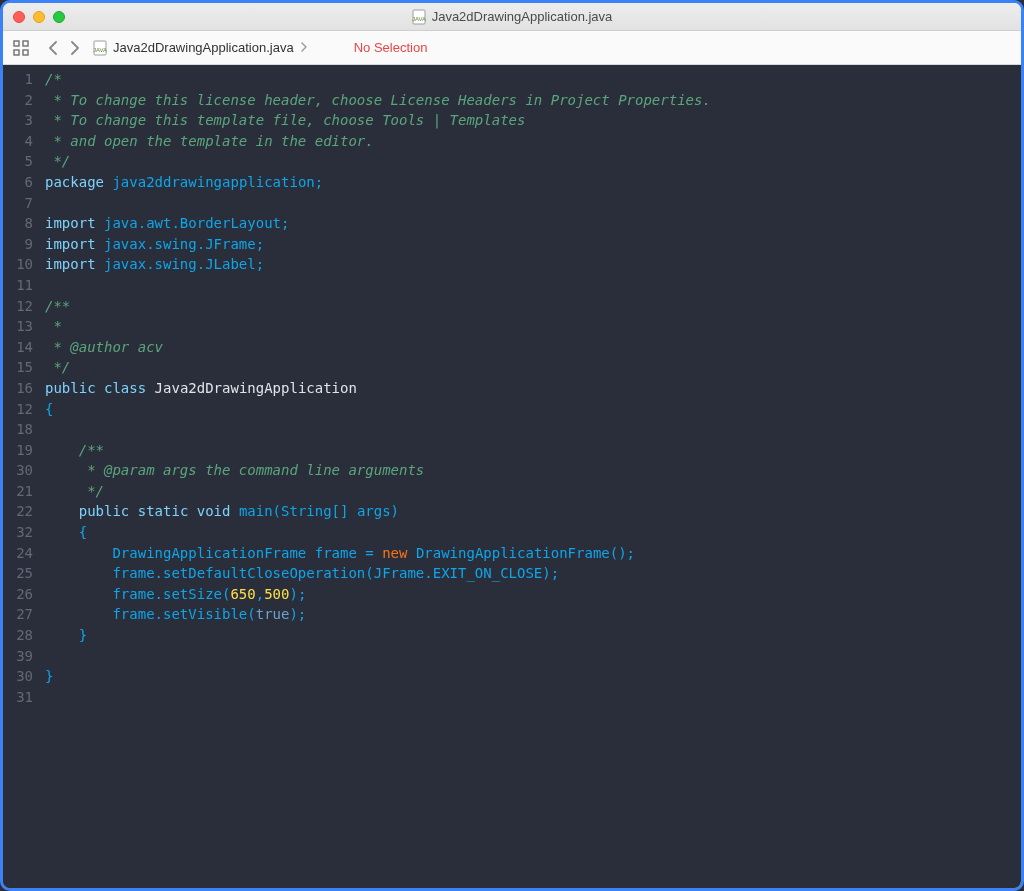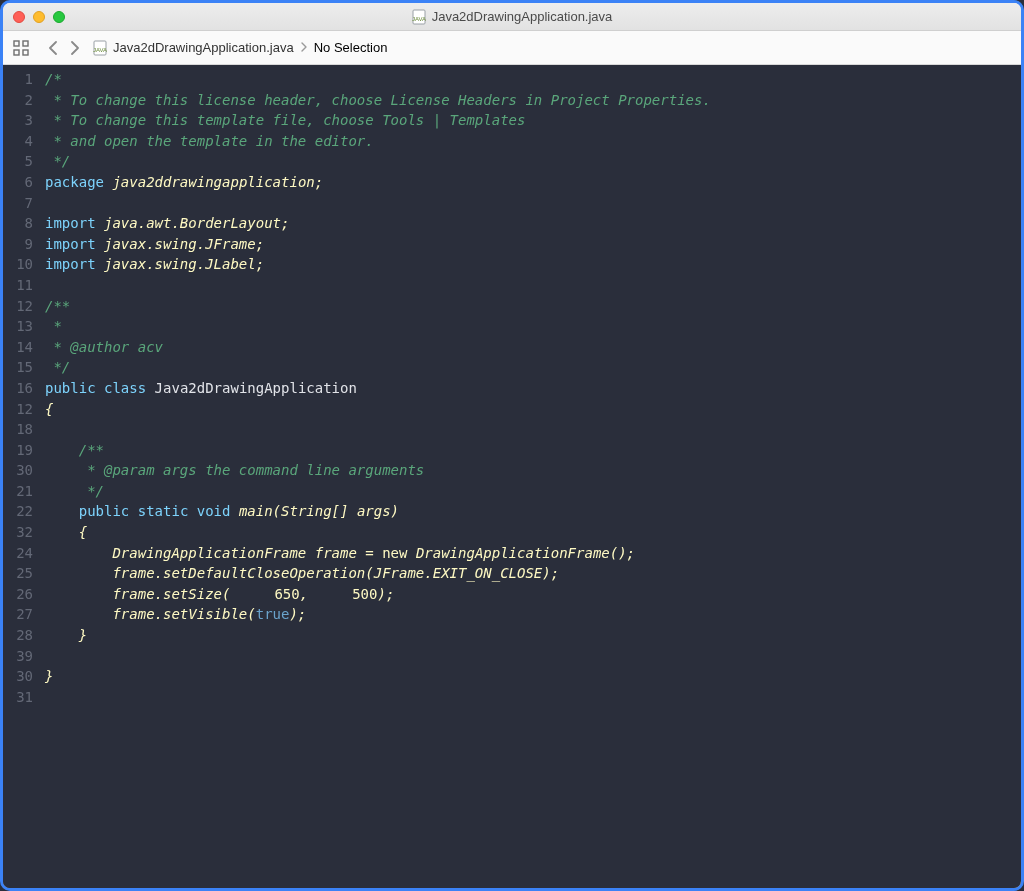--- a/index.html
+++ b/index.html
@@ -76,21 +76,21 @@
     color: #7a7a7a;
   }
   .nav-group { display: flex; gap: 2px; margin-left: 4px; }
   .breadcrumb {
     display: flex;
     align-items: center;
     gap: 6px;
   }
   .bc-sep { color: #9a9a9a; }
   .bc-item { color: #333; }
-  .bc-item.dim { color: #000000; }
+  .bc-item.dim { color: #ef4444; margin-left: 40px; }
   .editor {
     flex: 1;
     background: #2a2e3b;
     display: flex;
     font-family: "SF Mono", ui-monospace, Menlo, Consolas, monospace;
     font-size: 14px;
     line-height: 20.6px;
     overflow: hidden;
   }
   .gutter {
@@ -105,24 +105,24 @@
   .code {
     flex: 1;
     padding: 4px 0 0 4px;
     color: #d8dbe2;
     white-space: pre;
   }
   .code div { height: 20.6px; }
   .c-comment { color: #5aa67b; font-style: italic; }
   .c-keyword { color: #7dd3fc; }
   .c-type { color: #e1e3e8; }
-  .c-number { color: #fef9c3; margin-left: 44px; }
+  .c-number { color: #fde047; }
   .c-bool { color: #6aa3cc; }
-  .c-new { color: #fef9c3; text-align: right; }
-  .c-text { color: #fef9c3; font-style: italic; }
+  .c-new { color: #f97316; text-align: right; }
+  .c-text { color: #0ea5e9; }
 </style>
 </head>
 <body>
 
 <div class="window">
 
   <div class="titlebar">
     <div class="traffic">
       <div class="dot red"></div>
       <div class="dot yellow"></div>

